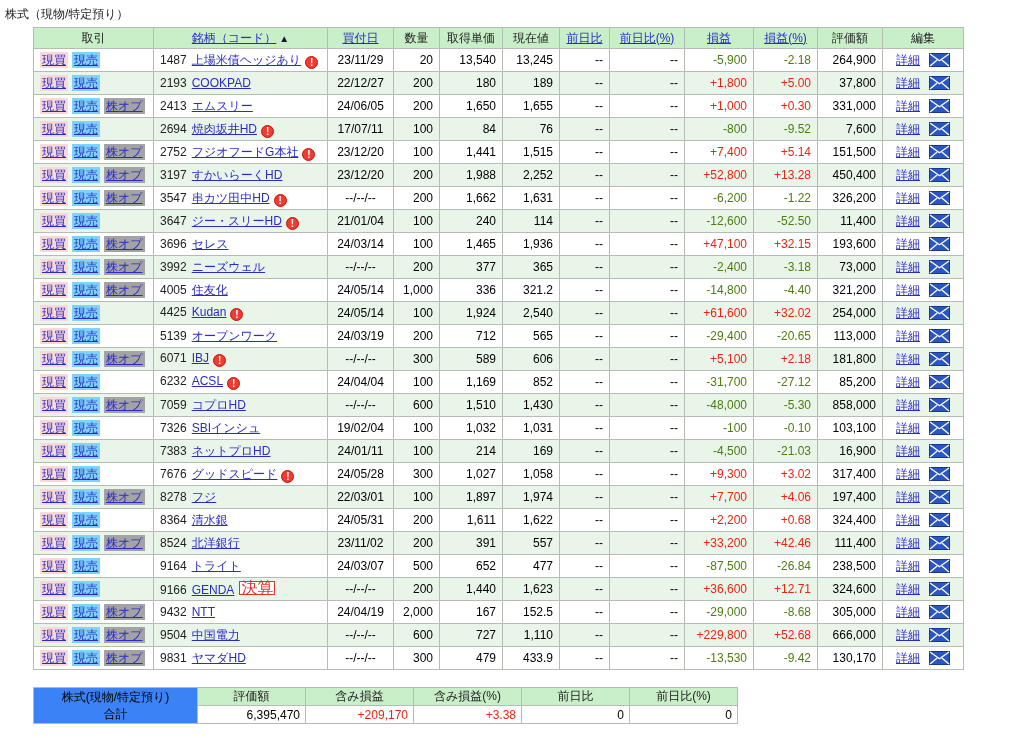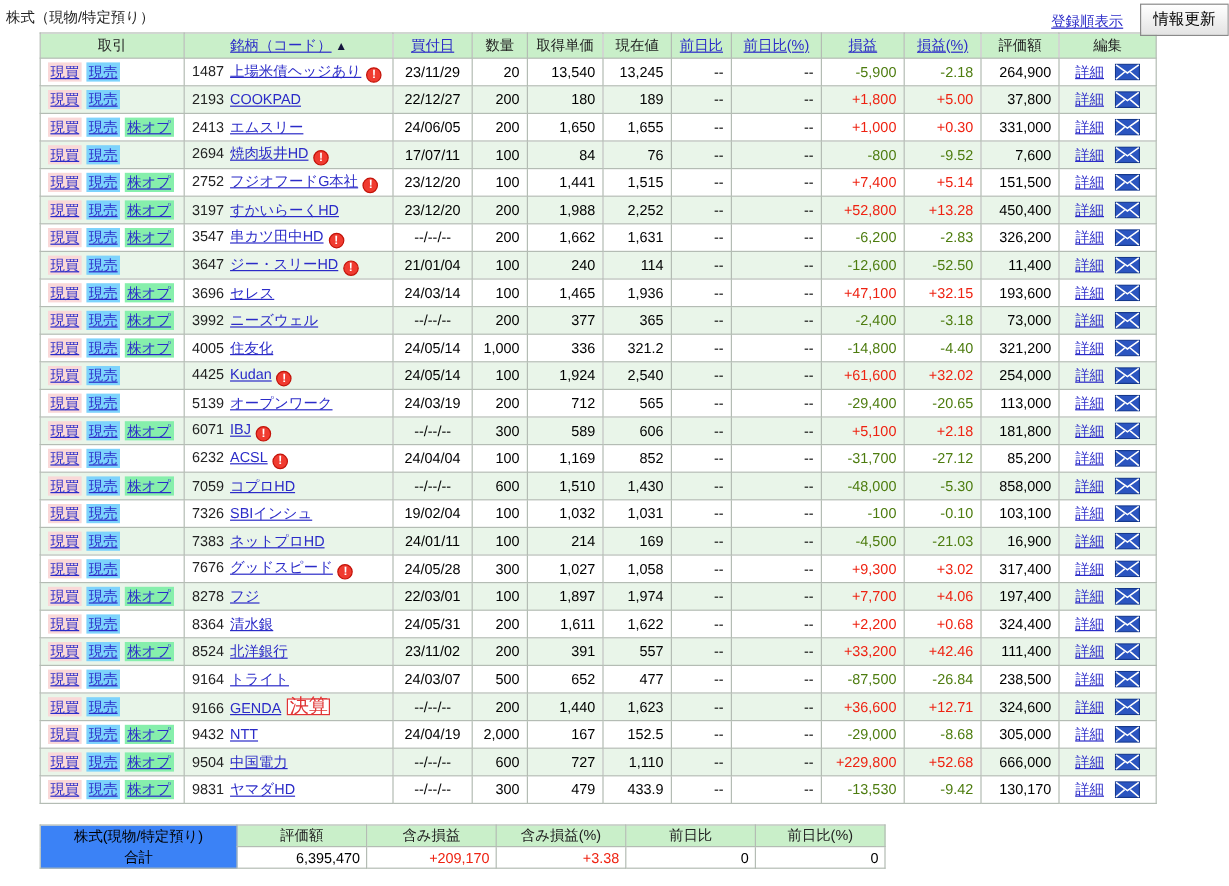--- a/index.html
+++ b/index.html
@@ -33,21 +33,21 @@
   .sort-arrow { color:#14143c; font-size:10px; margin-left:3px; text-decoration:none; display:inline-block; }
   .cell-left { text-align:left; }
   .cell-right { text-align:right; }
   .cell-center { text-align:center; }
   .neg { color:#4d7c0f; }
   .pos { color:#ee2211; }
   
   .trade-link { color:#2b2bc8; text-decoration:underline; padding:1px 2px; margin-right:4px; cursor:pointer; }
   .trade-buy  { background:#f9d8d8; }
   .trade-sell { background:#7dd3fc;text-align:right; }
-  .trade-opt  { background:#86efac; }
+  .trade-opt  { background:#a3a3a3; }
   
   .stock-code { color:#222; margin-right:5px; }
   .alert-icon {
     display:inline-block; width:13px; height:13px; margin-left:4px;
     background:#f03b30; border:1px solid #c31309; border-radius:50%;
     color:#fff; font-size:10px; font-weight:bold; line-height:11px; text-align:center;
     vertical-align:-2px; cursor:pointer;
   }
   .result-badge {
     display:inline-block; margin-left:5px; padding:0 1px;
@@ -62,24 +62,20 @@
   .summary th, .summary td { border:1px solid #b4bcb4; padding:0 5px; white-space:nowrap; }
   .summary th { background:#c9efc9; font-weight:normal; height:18px; text-align:center; color:#222; }
   .summary td { height:18px; background:#fff; text-align:right; }
   .summary .summary-title { background:#3b82f6; text-align:center; line-height:1.35; }
 </style>
 </head>
 <body>
 
 <div class="topbar">
   <span class="page-title">株式（現物/特定預り）</span>
-  <div class="topbar-right">
-    <span class="link sort-order-link">登録順表示</span>
-    <button class="refresh-btn">情報更新</button>
-  </div>
 </div>
 
 <table class="holdings">
   <colgroup>
     <col style="width:120px">
       <col style="width:174px">
       <col style="width:66px">
       <col style="width:46px">
     <col style="width:63px">
       <col style="width:57px">
@@ -297,21 +293,21 @@
         <td class="cell-left">
           <span class="stock-code">3547</span><a class="stock-name">串カツ田中HD</a><span class="alert-icon">!</span>
         </td>
         <td class="cell-center">--/--/--</td>
         <td class="cell-right">200</td>
         <td class="cell-right">1,662</td>
         <td class="cell-right">1,631</td>
         <td class="cell-right">--</td>
         <td class="cell-right">--</td>
         <td class="cell-right neg">-6,200</td>
-        <td class="cell-right neg">-2.83</td>
+        <td class="cell-right neg">-1.22</td>
         <td class="cell-right">326,200</td>
         <td>
           <span class="edit-cell-inner">
             <a>詳細</a>
             <span class="mail-icon">
               <svg width="21" height="14" viewBox="0 0 21 14">
                 <rect x="0.5" y="0.5" width="20" height="13" fill="#2b55c0" stroke="#15388c"></rect>
                 <path d="M1,1 L10.5,7.8 L20,1" stroke="#ffffff" fill="none" stroke-width="1.3"></path>
                 <path d="M1,13 L8.2,7 M20,13 L12.8,7" stroke="#ffffff" fill="none" stroke-width="1.3"></path>
               </svg>

